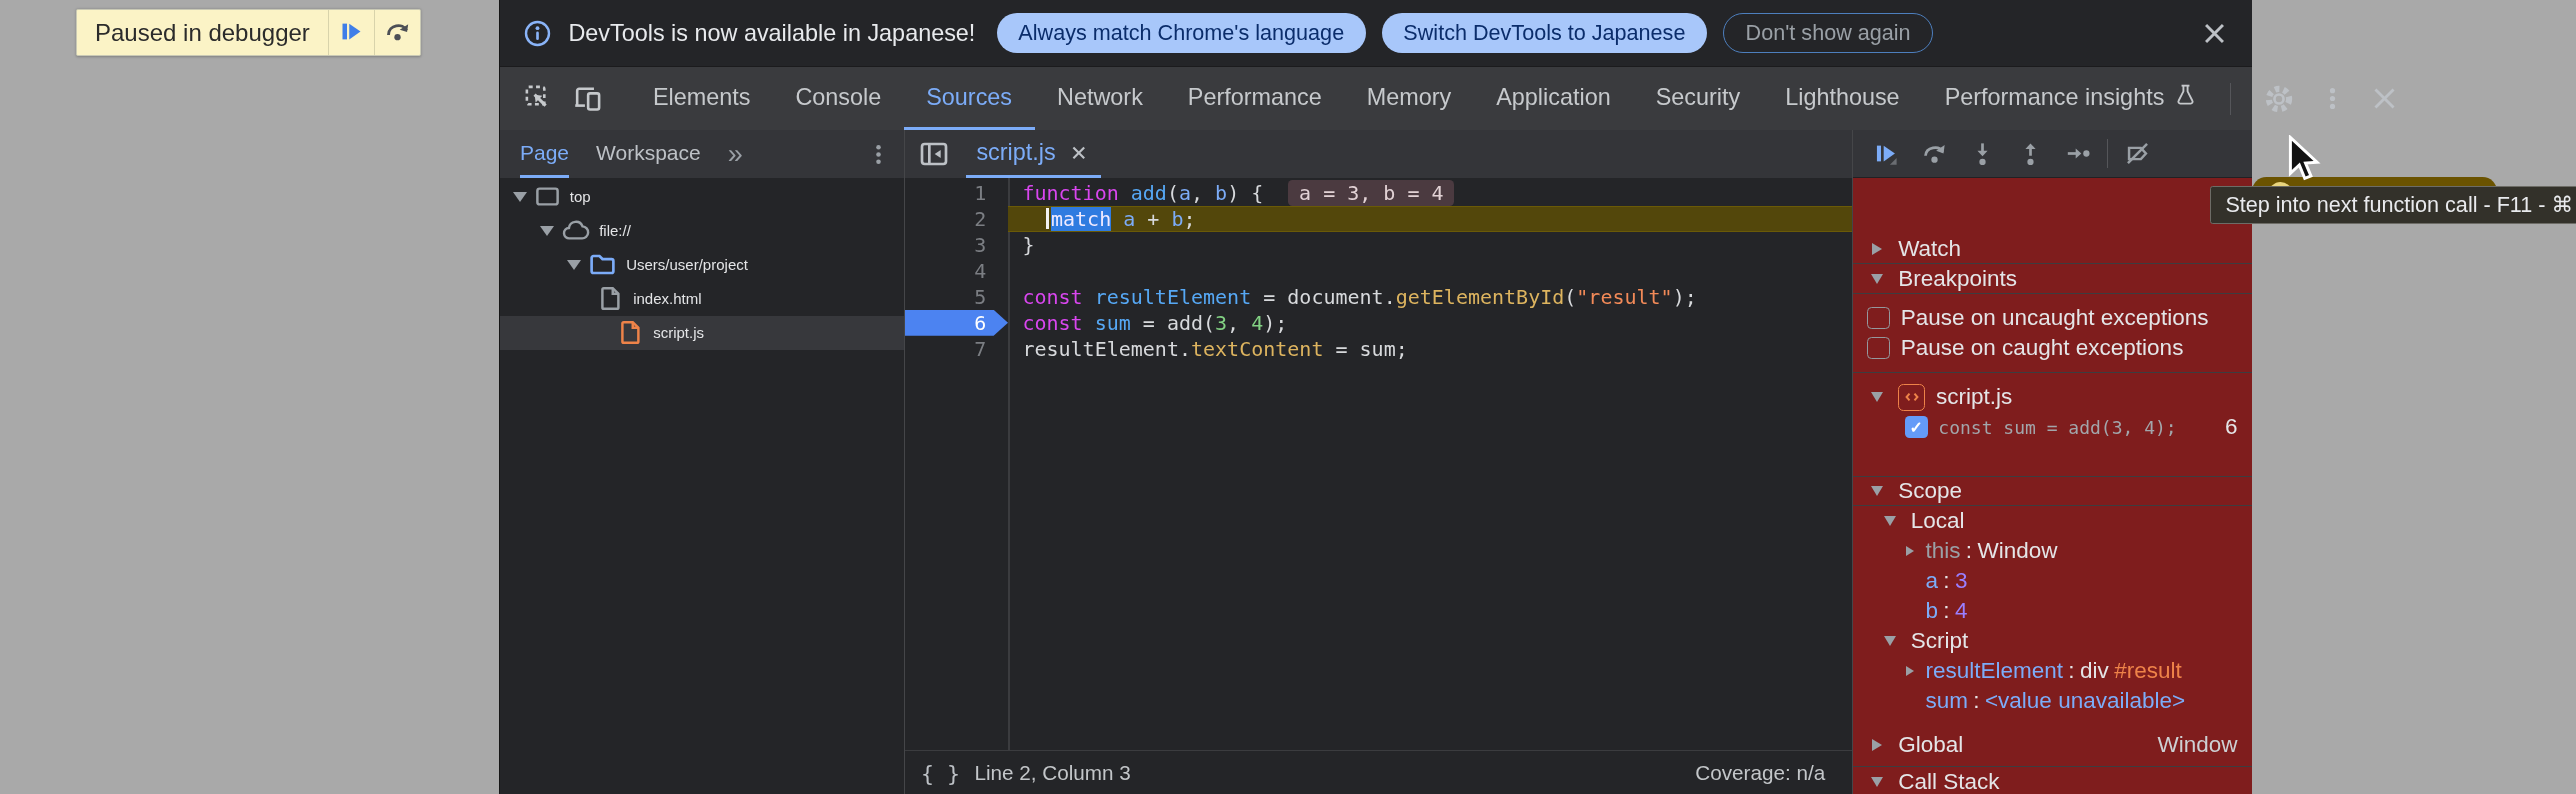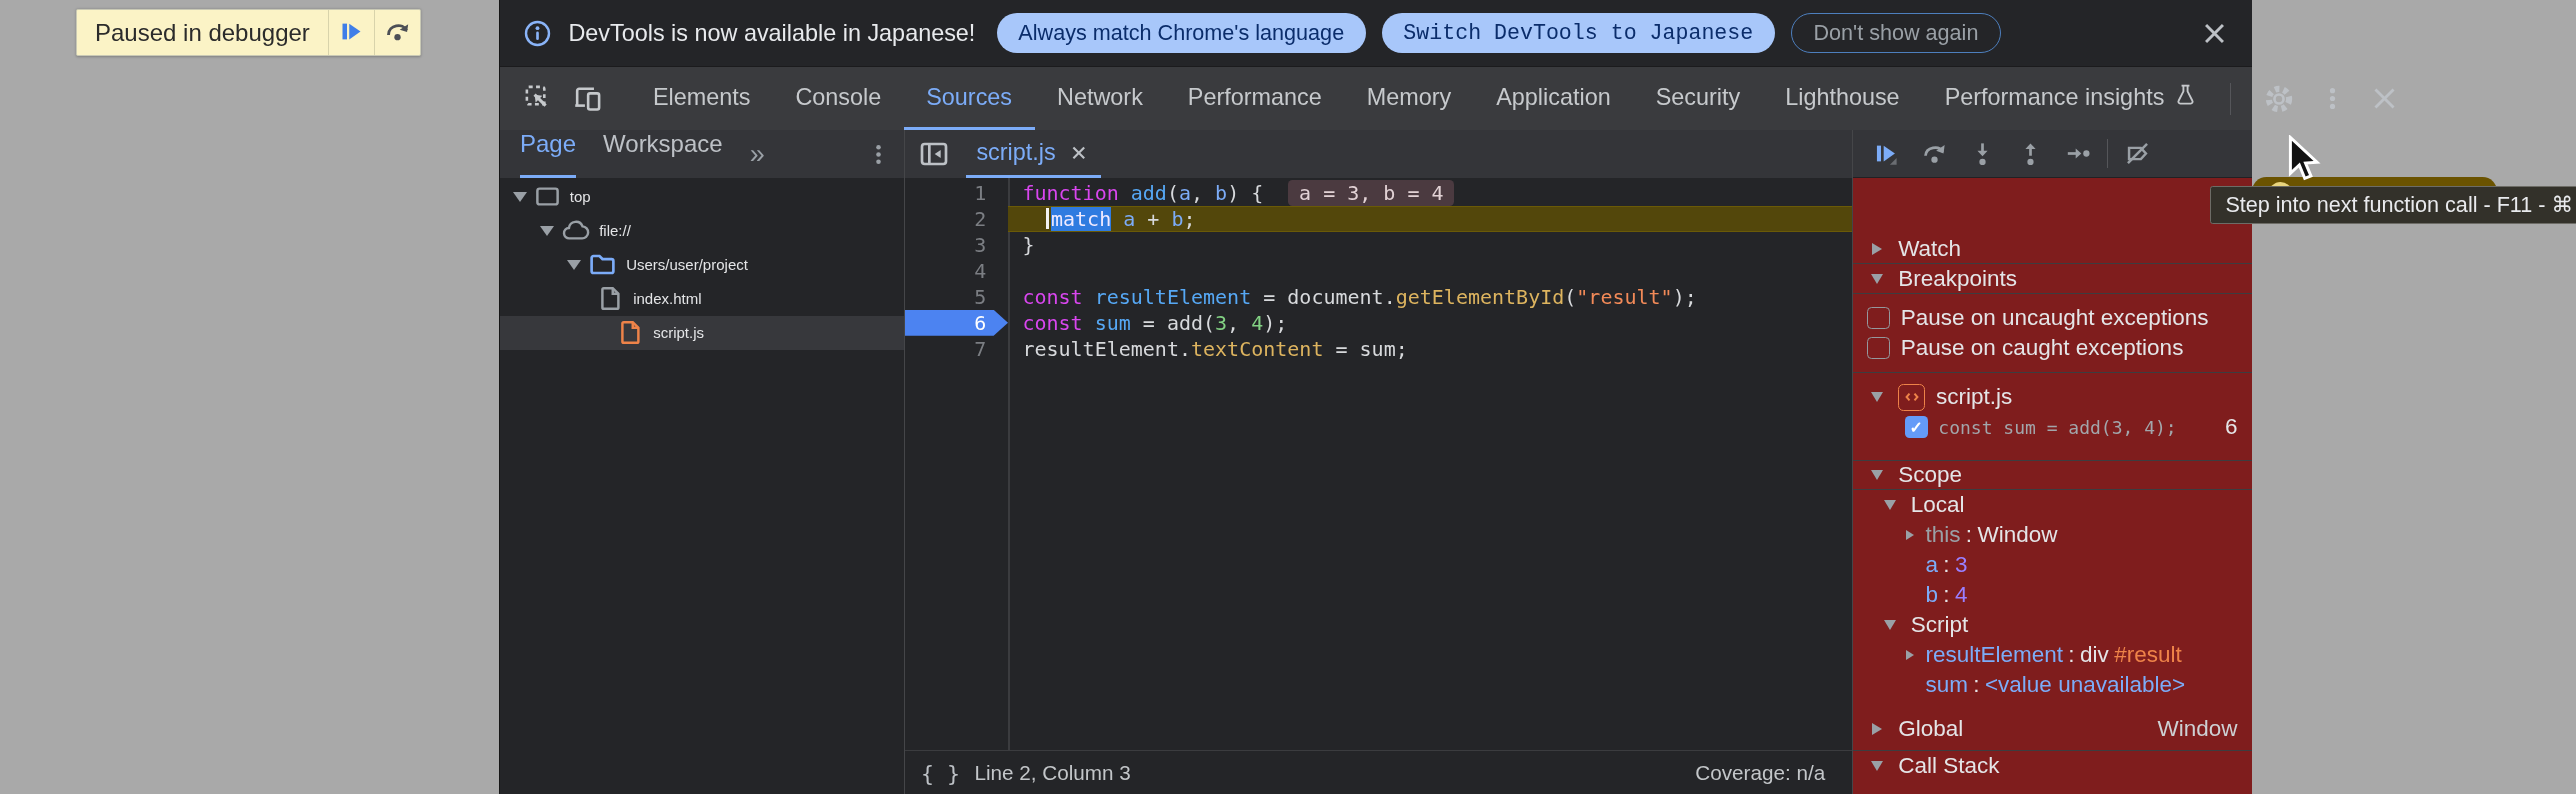--- a/index.html
+++ b/index.html
@@ -35,21 +35,21 @@
   .main-tab.active { color:#7cacf8; border-bottom-color:#7cacf8; }
   .tab-icons-right { margin-left:auto; display:flex; align-items:center; gap:23.4px; padding-right:20px; }
 
   
   .content { flex:1; display:flex; min-height:0; }
 
   
   .navigator { width:405px; flex:0 0 405px; display:flex; flex-direction:column; background:#242528;
     border-right:1.8px solid #454649; }
   .nav-tabs { height:48px; flex:0 0 48px; background:#343539; display:flex; align-items:center; padding-left:20px; gap:27px; }
-  .nav-tab { height:100%; display:flex; font-size:24px; color:#bdc1c6;
+  .nav-tab { height:100%; display:flex; align-items:center; font-size:21px; color:#bdc1c6;
     border-bottom:3.6px solid transparent; cursor:pointer; }
   .nav-tab.active { color:#7cacf8; border-bottom-color:#7cacf8; }
   .nav-more { font-size:27px; color:#9aa0a6; cursor:pointer; }
   .nav-menu { margin-left:auto; margin-right:12.6px; }
   .tree { padding-top:1.8px; }
   .tree-row { height:34px; display:flex; align-items:center; font-size:15px; color:#e4e5e7; cursor:pointer; }
   .tree-row.selected { background:#37383c; }
   .tree-row .icon { margin:0 9px 0 7.2px; display:flex; }
   .tr-d { width:0; height:0; border-left:7.2px solid transparent; border-right:7.2px solid transparent;
     border-top:10.8px solid #9aa0a6; flex:0 0 auto; }
@@ -98,21 +98,21 @@
   .cb.checked { border:none; background:#649bf8; display:flex; align-items:center; justify-content:center; }
   .cb.checked::after { content:"✓"; color:#fff; font-size:16px; font-weight:bold; }
   .bp-group-pad { padding:9px 0 9px 0; }
   .bp-entry-code { font-family:"DejaVu Sans Mono", monospace; font-size:18px; color:#a2a6ab; }
   .bp-line-no { margin-left:auto; padding-right:14.4px; color:#e4e5e7; }
   .file-badge { width:27px; height:27px; border:1.8px solid #ee8349; border-radius:5.4px;
     display:flex; align-items:center; justify-content:center; flex:0 0 27px; }
   .name-gray { color:#9aa0a6; } .name-blue { color:#7cacf8; }
   .val-white { color:#e4e5e7; } .val-purple { color:#9a7fff; } .val-orange { color:#ee8349; } .val-blue { color:#7cacf8; }
   .right-val { margin-left:auto; padding-right:14.4px; color:#cdd0d3; }
-  .mt { margin-top:9px; } .mt-sm { margin-top:14.4px; }
+  .mt { margin-top:25px; } .mt-sm { margin-top:14.4px; }
 
   
   .paused-pill { position:absolute; left:2252px; top:177px; width:245px; height:45px; border-radius:14.4px;
     background:#6b5300; z-index:20; }
   .paused-pill .dot { position:absolute; left:17px; top:4.5px; width:23.4px; height:23.4px; border-radius:50%; background:#e9d57e; }
   .tooltip { position:absolute; left:2210px; top:186px; height:38px; width:368px; background:#33312a;
     border:0.9px solid #6d6c66; border-radius:2.7px; display:flex; align-items:center; padding:0 14.4px;
     font-size:21.6px; color:#e9eaed; white-space:nowrap; overflow:hidden; z-index:21; }
   .cursor { position:absolute; left:2286px; top:135px; z-index:22; }
 </style>
@@ -147,21 +147,21 @@
   <div class="infobar">
     <span class="icon-btn">
       <svg width="29" height="29" viewBox="0 0 24 24">
           <circle cx="12" cy="12" r="9.5" fill="none" stroke="#8ab4f8" stroke-width="2"></circle>
           <circle cx="12" cy="7.6" r="1.6" fill="#8ab4f8"></circle>
           <rect x="10.9" y="10.4" width="2.2" height="7" rx="1.1" fill="#8ab4f8"></rect>
         </svg>
     </span>
     <span class="infobar-msg">DevTools is now available in Japanese!</span>
     <button class="chip" style="border:none;font-family:inherit;">Always match Chrome's language</button>
-    <button class="chip" style="border:none;font-family:Liberation Mono, monospace;">Switch DevTools to Japanese</button>
+    <button class="chip" style="border:none;font-family:Liberation Sans, sans-serif;">Switch DevTools to Japanese</button>
     <button class="chip ghost" style="font-family:inherit;">Don't show again</button>
     <span class="spacer"></span>
     <span class="icon-btn">
       <svg width="29" height="29" viewBox="0 0 24 24">
           <path d="M5 5 L19 19 M19 5 L5 19" stroke="#bdc1c6" stroke-width="2.4"></path>
         </svg>
     </span>
   </div>
 
   <div class="tabbar">

